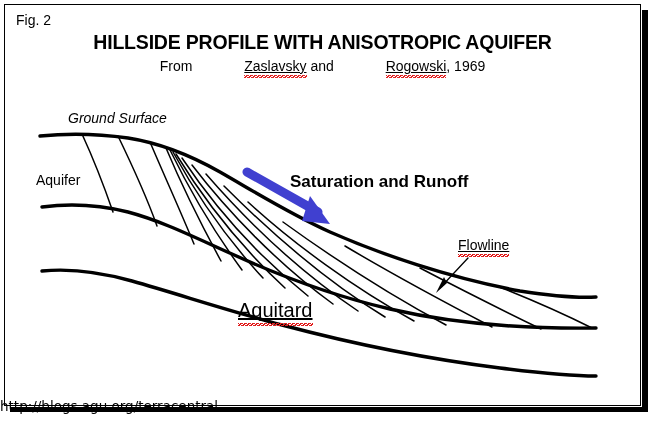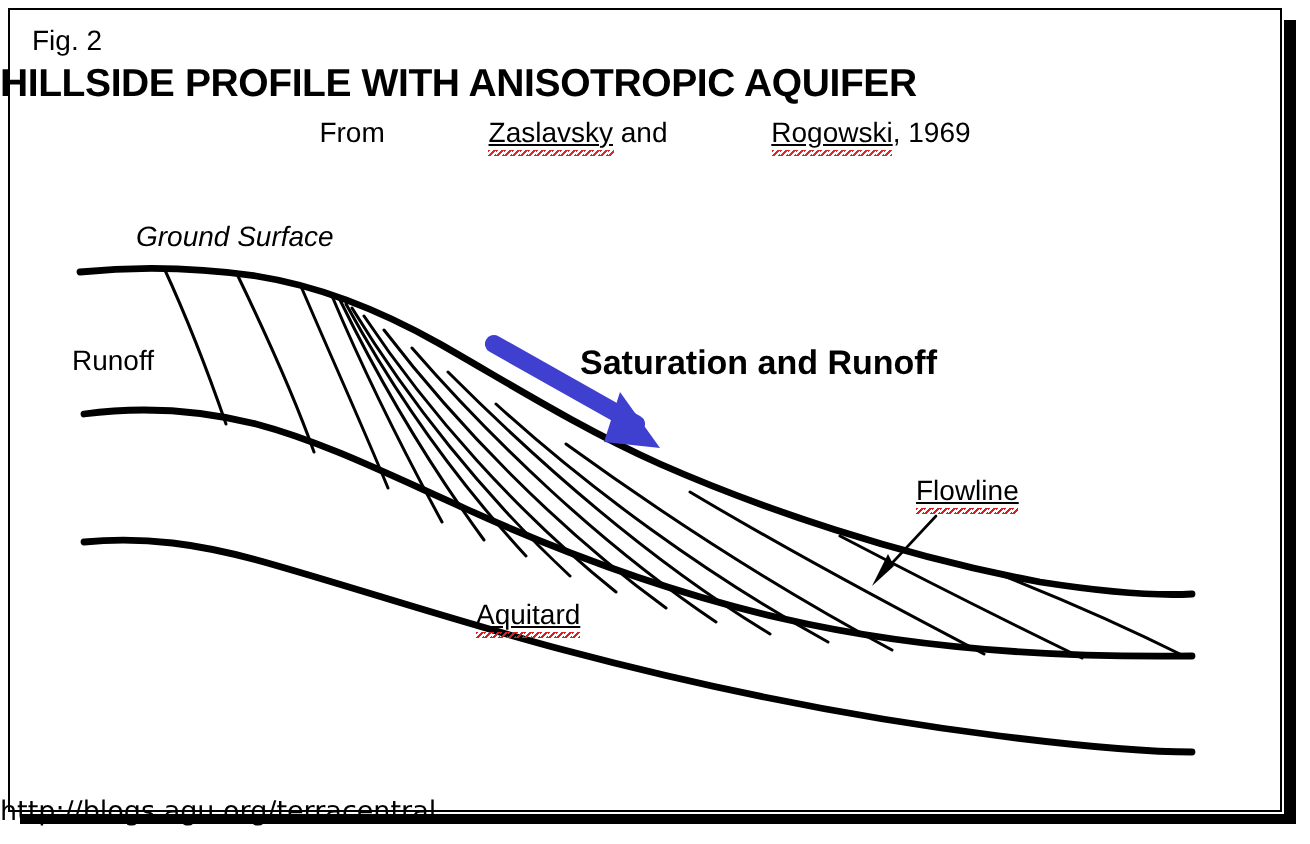--- a/index.html
+++ b/index.html
@@ -50,20 +50,21 @@
 
   #fig-number {
     left: 16px;
     top: 12px;
     font-size: 14px;
   }
   #figure-title {
     left: 0;
     top: 31px;
     width: 645px;
+    text-align: center;
     font-size: 19.5px;
     font-weight: bold;
     letter-spacing: -0.2px;
   }
   #figure-subtitle {
     left: 0;
     top: 58px;
     width: 645px;
     text-align: center;
     font-size: 14px;
@@ -114,21 +115,21 @@
     font-style: italic;
   }
   #label-aquifer {
     left: 36px;
     top: 172px;
     font-size: 14px;
   }
   #label-aquitard {
     left: 238px;
     top: 299px;
-    font-size: 14px;
+    font-size: 20px;
   }
   #label-flowline {
     left: 458px;
     top: 237px;
     font-size: 14px;
   }
   #label-saturation-runoff {
     left: 290px;
     top: 172px;
     font-size: 17px;
@@ -200,21 +201,21 @@
   </svg>
 
   <div class="txt" id="fig-number">Fig. 2</div>
 
   <div class="txt" id="figure-title">HILLSIDE PROFILE WITH ANISOTROPIC AQUIFER</div>
 
   <div class="txt" id="figure-subtitle"><span>From </span><span class="spellerr">Zaslavsky</span><span> and </span><span class="spellerr">Rogowski</span><span>, 1969</span></div>
 
   <div class="txt" id="label-ground-surface">Ground Surface</div>
 
-  <div class="txt" id="label-aquifer">Runoff</div>
+  <div class="txt" id="label-aquifer">Aquifer</div>
 
   <div class="txt" id="label-aquitard"><span class="spellerr-plain">Aquitard</span></div>
 
   <div class="txt" id="label-flowline"><span class="spellerr-plain">Flowline</span></div>
 
   <div class="txt" id="label-saturation-runoff">Saturation and Runoff</div>
 
   <div class="txt" id="footer-url">http://blogs.agu.org/terracentral</div>
 
 </div>

